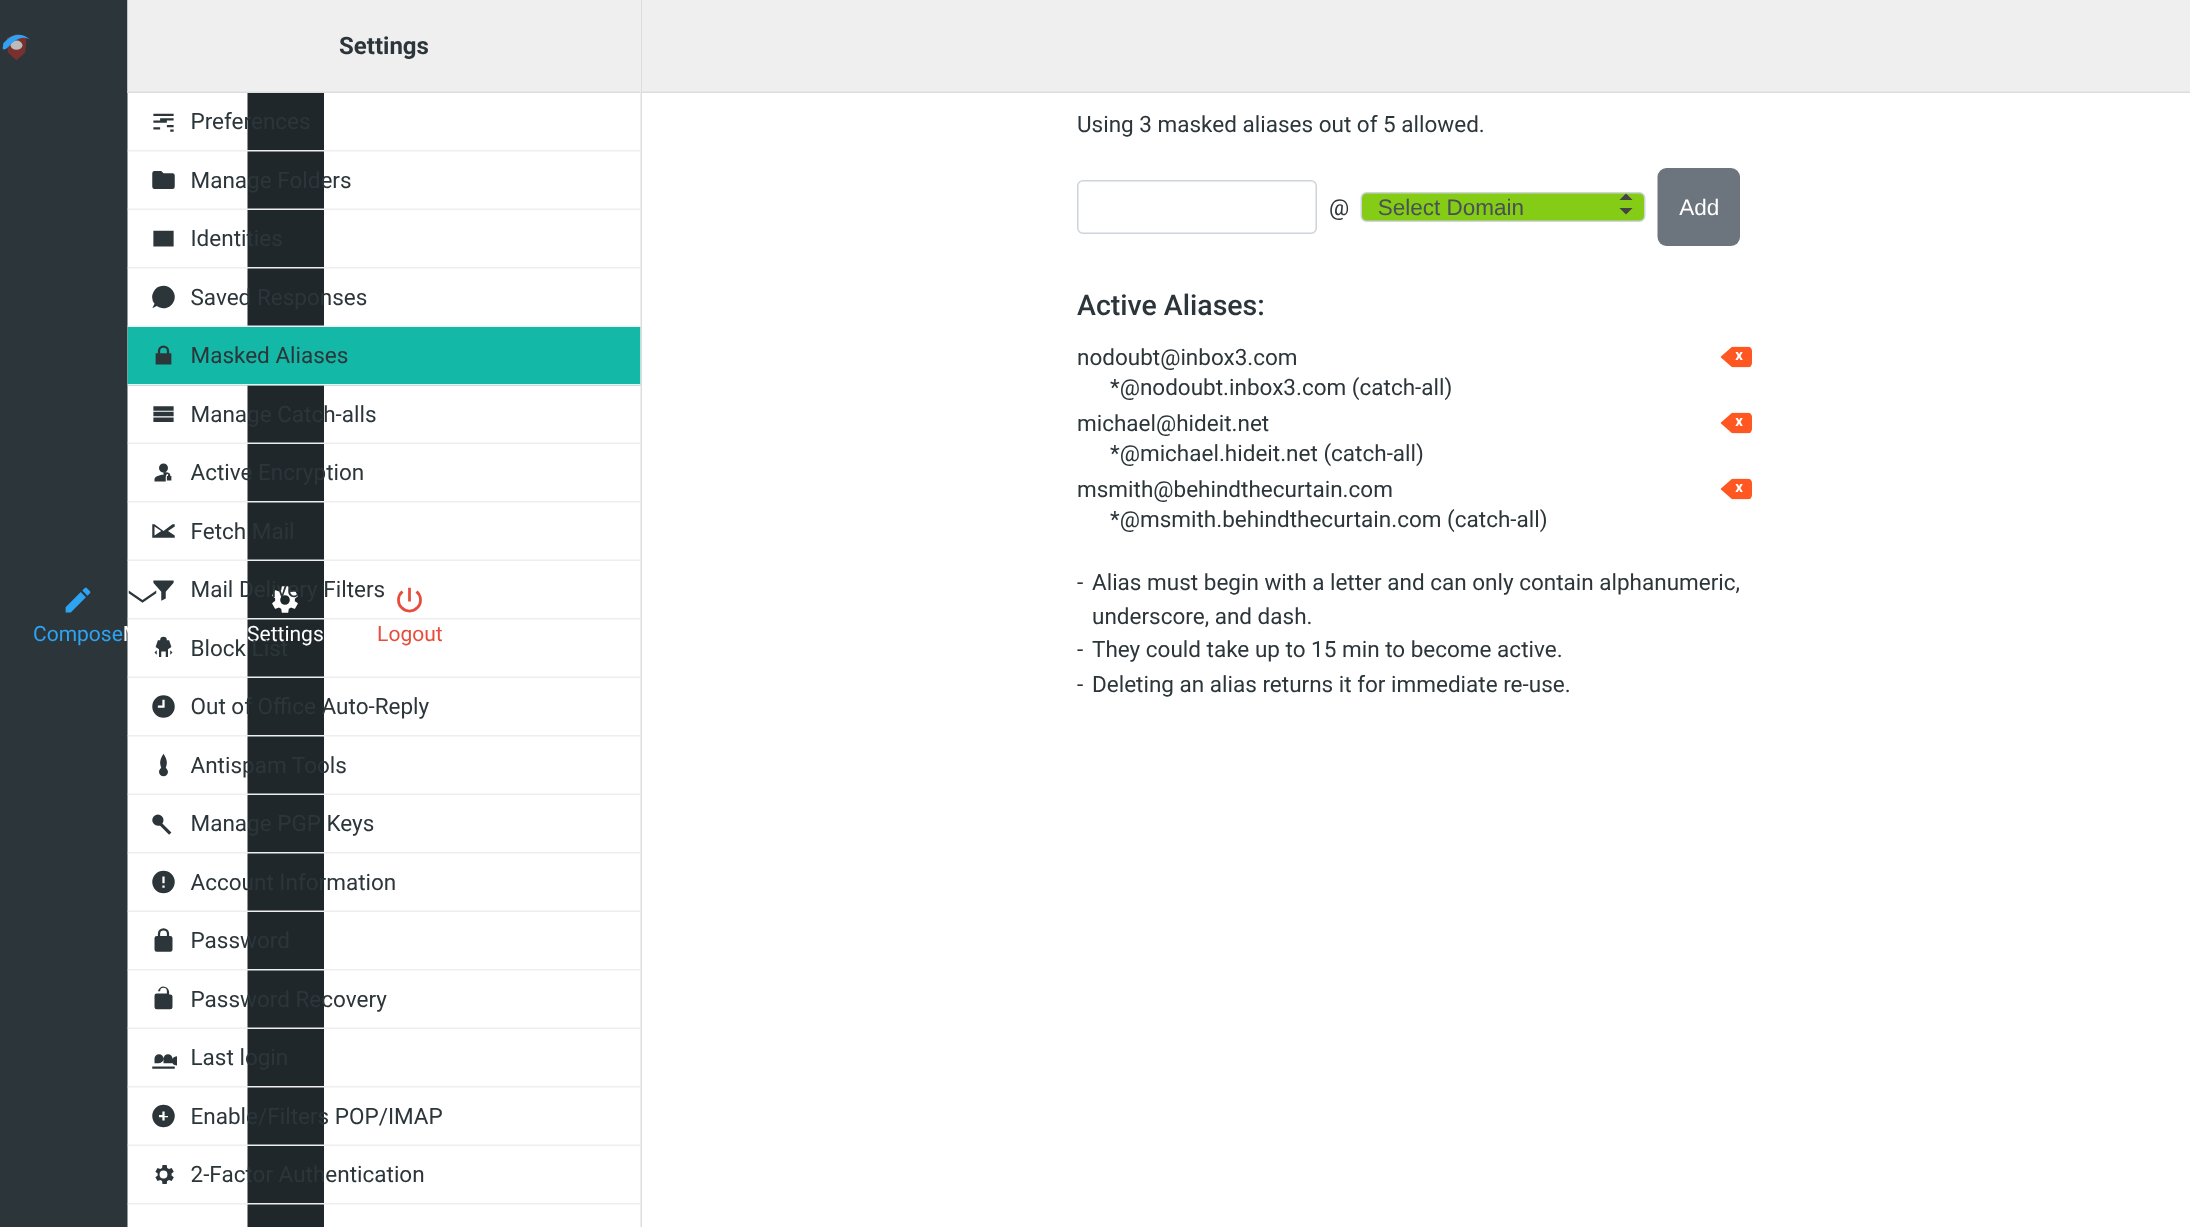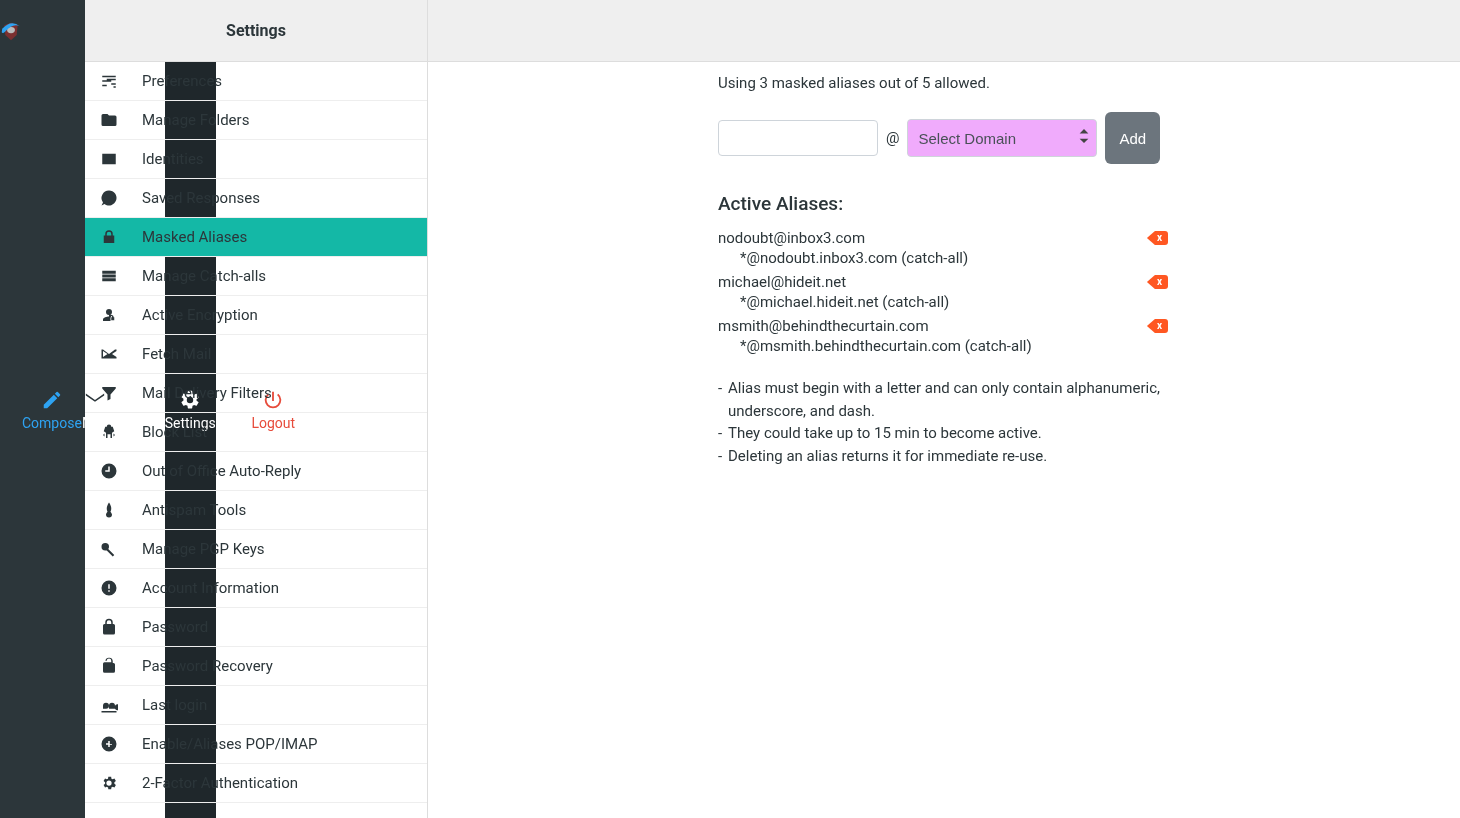--- a/index.html
+++ b/index.html
@@ -14,39 +14,39 @@
   .nav-rail .nav-item.compose { color:#2ea3f2; }
   .nav-rail .nav-item.active { background:#1f272b; }
   .nav-rail .spacer { flex:1; }
   .nav-rail .nav-item.logout { color:#e74c3c; }
   .nav-rail svg { width:22px; height:22px; }
 
   
   .settings-panel { width: 343px; flex-shrink:0; border-right:1px solid #ddd; display:flex; flex-direction:column; }
   .settings-header { height:62px; background:#efefef; border-bottom:1px solid #ddd; display:flex; align-items:center; justify-content:center; font-weight:700; color:#2c363a; font-size:16px; }
   .settings-list { overflow-y:auto; flex:1; }
-  .settings-item { display:flex; align-items:center; gap:23px; padding:0 14px; height:39px; border-bottom:1px solid #eee; cursor:pointer; color:#2c363a; }
+  .settings-item { display:flex; align-items:center; gap:8px; padding:0 14px; height:39px; border-bottom:1px solid #eee; cursor:pointer; color:#2c363a; }
   .settings-item.active { background:#14b8a6; }
   .settings-item .ic { width:20px; height:20px; display:flex; align-items:center; justify-content:center; color:#2c363a; flex-shrink:0; }
   .settings-item .ic svg { width:18px; height:18px; }
   .settings-item .lbl { font-size:15px; }
 
   
   .content-wrap { flex:1; display:flex; flex-direction:column; }
   .content-header { height:62px; background:#efefef; border-bottom:1px solid #ddd; }
   .content-body { flex:1; overflow:auto; padding:12px 0 0 290px; }
   .content-inner { width:450px; }
 
   .usage { font-size:15px; color:#2c363a; margin-bottom:20px; }
 
   .add-row { display:flex; align-items:center; gap:8px; margin-bottom:28px; }
   .text-input { width:160px; height:36px; border:1px solid #ced4da; border-radius:4px; padding:0 10px; font-size:15px; }
   .at { font-size:15px; color:#2c363a; }
   .select-wrap { position:relative; }
-  .domain-select { width:190px; height:38px; border:1px solid #ced4da; border-radius:4px; padding:0 28px 0 10px; font-size:15px; background:#f0abfc; appearance:none; color:#495057; }
+  .domain-select { width:190px; height:20px; border:1px solid #ced4da; border-radius:4px; padding:0 28px 0 10px; font-size:15px; background:#84cc16; appearance:none; color:#495057; }
   .select-caret { position:absolute; right:8px; top:50%; transform:translateY(-50%); pointer-events:none; }
   .select-caret svg { width:10px; height:14px; fill:#444;}
   .add-btn { height:52px; padding:0 14px; border:none; border-radius:6px; background:#6c757d; color:#fff; font-size:15px; cursor:pointer; }
 
   .section-title { font-size:19px; font-weight:500; color:#2c363a; margin-bottom:14px; }
 
   .alias-row { display:flex; justify-content:space-between; align-items:center; margin-bottom:2px; }
   .alias-email { font-size:15px; }
   .alias-catch { padding-left:22px; font-size:15px; margin-bottom:6px; }
   .del-badge { background:#ff5722; color:#fff; font-size:10px; font-weight:bold; border-radius:3px 3px 3px 3px; padding:1px 6px 1px 10px; clip-path: polygon(8px 0, 100% 0, 100% 100%, 8px 100%, 0 50%); cursor:pointer; line-height:12px; }
@@ -249,21 +249,21 @@
           </svg>
         </span>
         <span class="lbl">Last login</span>
       </div>
       <div class="settings-item">
         <span class="ic">
           <svg viewBox="0 0 24 24">
             <path fill="currentColor" d="M12 2a10 10 0 1 0 10 10A10 10 0 0 0 12 2zm4 11h-3v3h-2v-3H8v-2h3V8h2v3h3zM18 8h-1V6a2 2 0 0 0-4 0h2v2h-2v4h6V10a2 2 0 0 0-1-2z"></path>
           </svg>
         </span>
-        <span class="lbl">Enable/Aliases POP/IMAP</span>
+        <span class="lbl">Enable/Filters POP/IMAP</span>
       </div>
       <div class="settings-item">
         <span class="ic">
           <svg viewBox="0 0 24 24">
             <path fill="currentColor" d="M19.14 12.94a7 7 0 0 0 .05-.94 7 7 0 0 0-.05-.94l2.03-1.58-1.92-3.32-2.39.96a7 7 0 0 0-1.62-.94l-.36-2.54h-3.8l-.36 2.54a7 7 0 0 0-1.62.94l-2.39-.96-1.92 3.32 2.03 1.58a7 7 0 0 0 0 1.88l-2.03 1.58 1.92 3.32 2.39-.96a7 7 0 0 0 1.62.94l.36 2.54h3.8l.36-2.54a7 7 0 0 0 1.62-.94l2.39.96 1.92-3.32zM12 15.5A3.5 3.5 0 1 1 15.5 12 3.5 3.5 0 0 1 12 15.5z"></path>
           </svg>
         </span>
         <span class="lbl">2-Factor Authentication</span>
       </div>
     </div>

